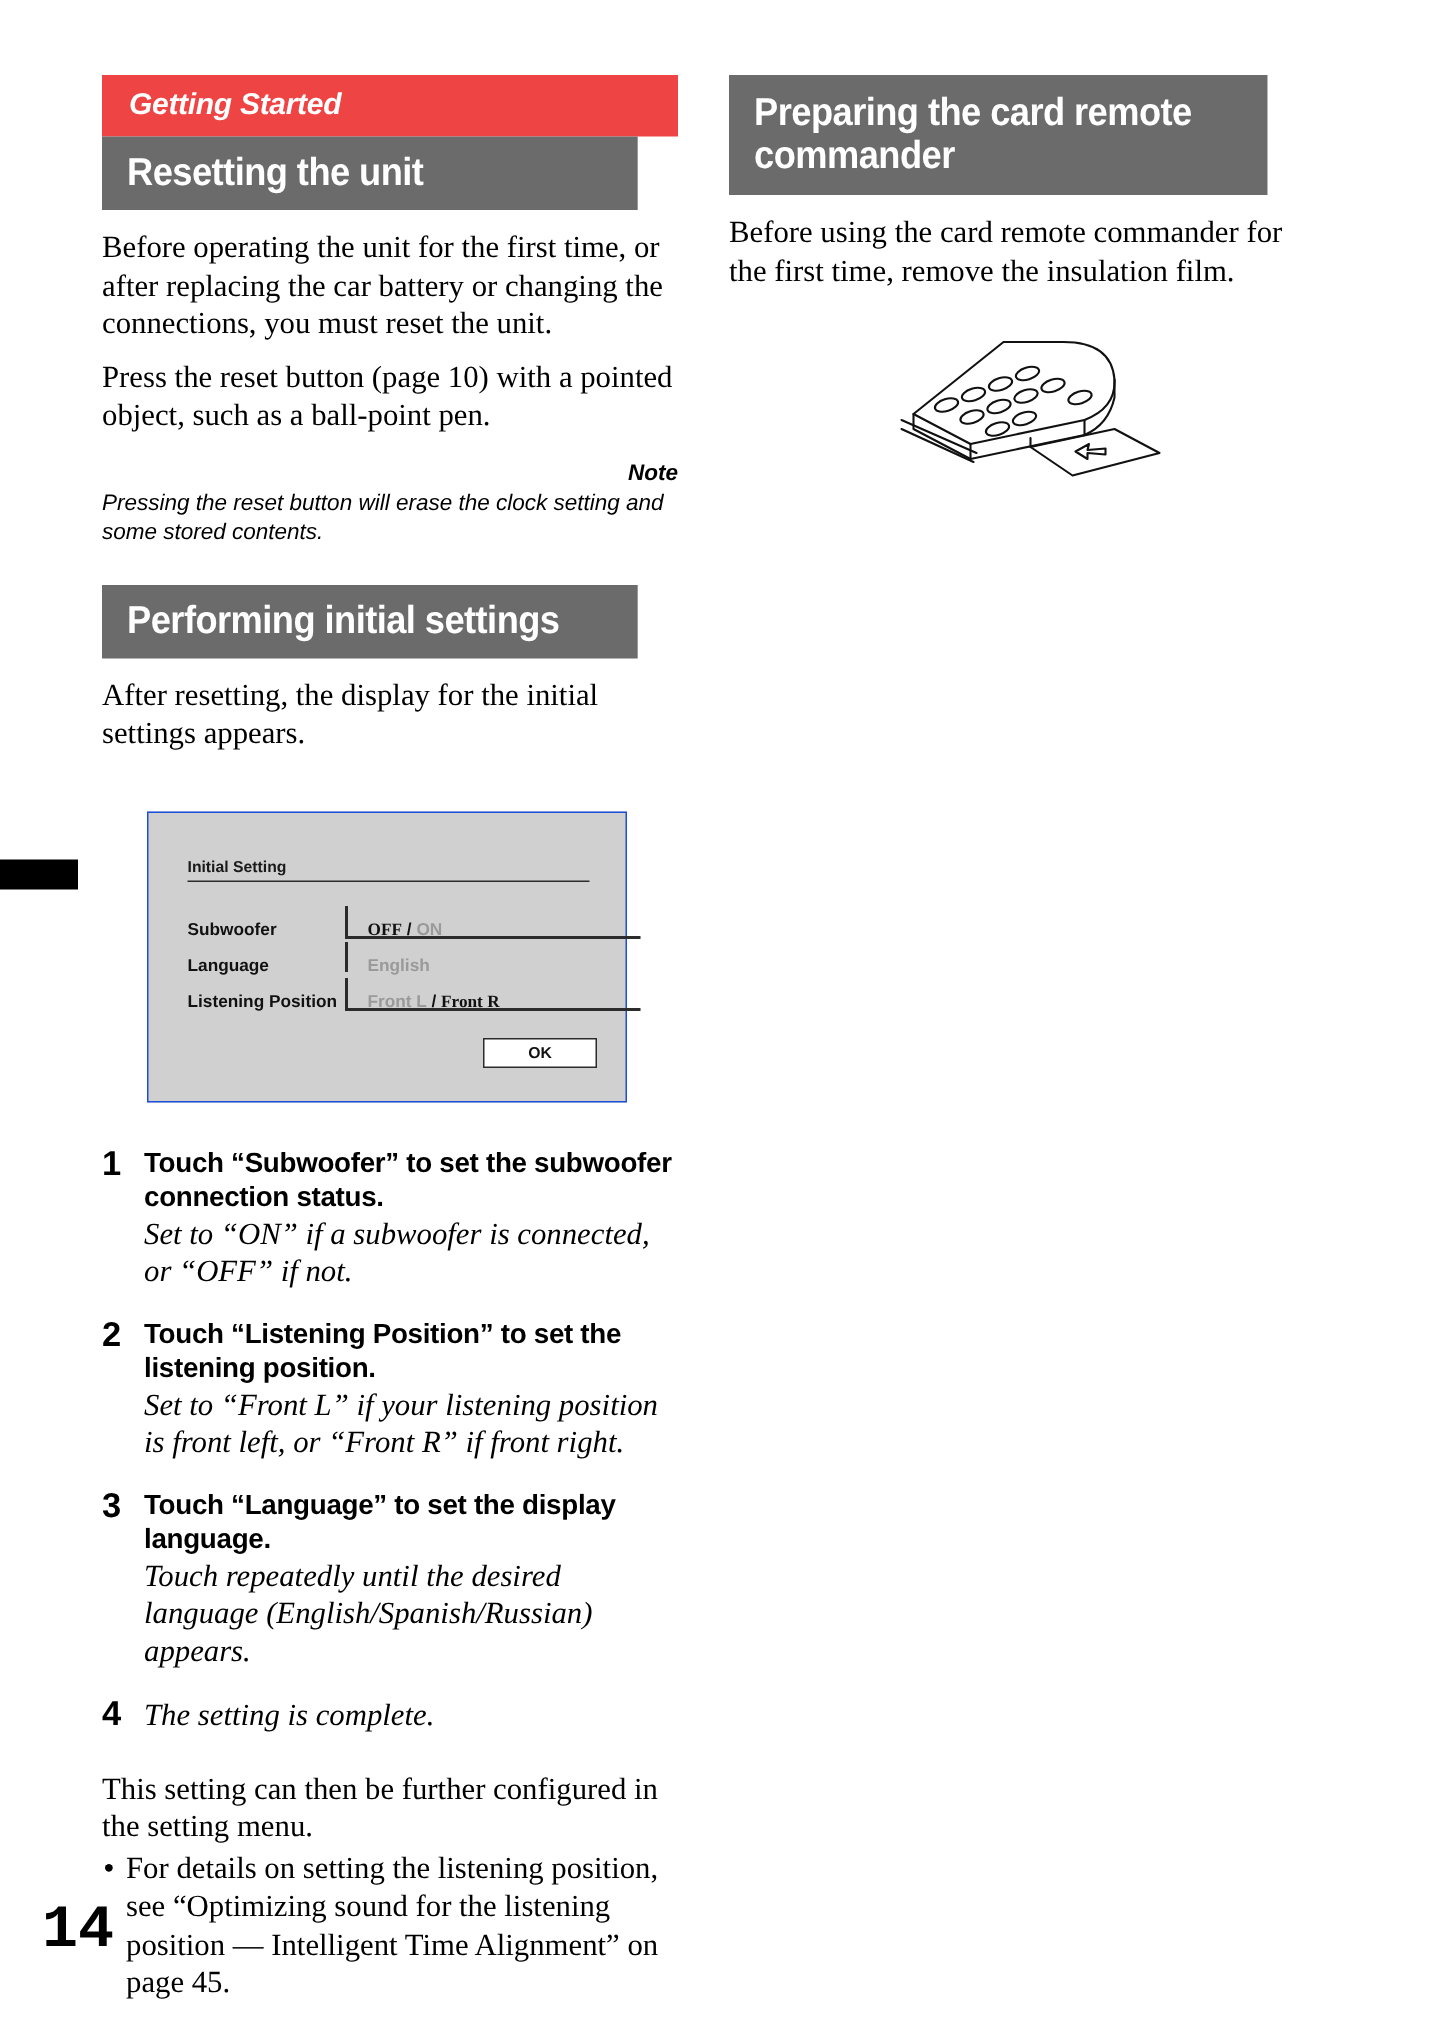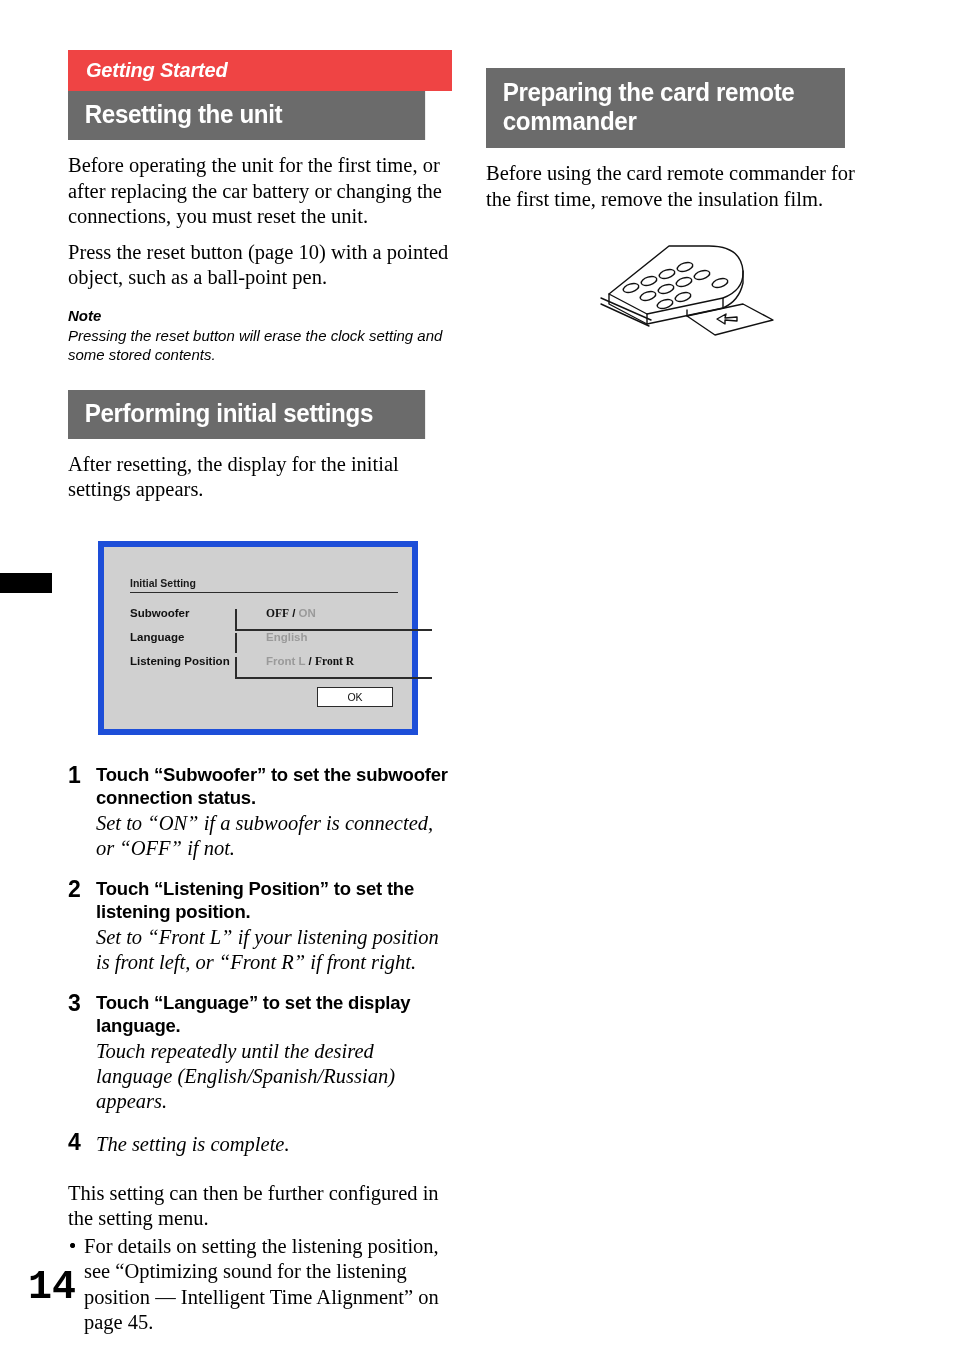--- a/index.html
+++ b/index.html
@@ -19,21 +19,21 @@
   .page { position: absolute; inset: 0; }
 
   
   .col-left {
     position: absolute;
     left: 68px; top: 50px;
     width: 384px;
   }
   .col-right {
     position: absolute;
-    left: 486px; top: 68px;
+    left: 486px; top: 50px;
     width: 386px;
   }
 
   
   .bar-black {
     background: #ef4444;
     color: #ffffff;
     padding: 10px 0 10px 18px;
     font-family: "Liberation Sans Narrow", "Liberation Sans", sans-serif;
     font-weight: bold;
@@ -63,37 +63,38 @@
     margin: 13px 0 0 0;
   }
   .para.tight { margin-top: 10px; }
 
   .note-title {
     font-family: "Liberation Sans", sans-serif;
     font-weight: bold;
     font-style: italic;
     font-size: 15px;
     margin: 16px 0 2px 0;
+    text-align: right;
   }
   .note-body {
     font-family: "Liberation Sans", sans-serif;
     font-style: italic;
     font-size: 15px;
     line-height: 19px;
   }
 
   
   .screen-wrap { margin-top: 38px; }
   .screen {
     position: relative;
     width: 320px;
     height: 194px;
     margin-left: 30px;
     background: #d0d0d0;
-    border: 6px solid #1d4ed8;
+    border: 1px solid #1d4ed8;
     box-sizing: border-box;
     font-family: "Liberation Sans", sans-serif;
   }
   .screen-title {
     position: absolute;
     left: 26px; top: 30px;
     width: 268px;
     font-size: 10.5px;
     font-weight: bold;
     color: #1a1a1a;
@@ -103,22 +104,21 @@
   }
   .rows {
     position: absolute;
     left: 26px; top: 60px;
     width: 268px;
   }
   .srow {
     position: relative;
     height: 24px;
     display: flex;
-    align-items: flex-start;
-    gap: 16px;
+    align-items: flex-end;
   }
   .srow .label {
     width: 105px;
     font-size: 11.5px;
     font-weight: bold;
     color: #111111;
   }
   .srow .vdiv {
     position: absolute;
     left: 105px;
@@ -150,21 +150,21 @@
     bottom: 22px;
     width: 76px;
     height: 20px;
     background: #ffffff;
     border: 1.5px solid #2b2b2b;
     box-sizing: border-box;
     display: flex;
     align-items: center;
     justify-content: center;
     font-size: 10.5px;
-    font-weight: normal;
+    font-weight: bold;
     color: #111111;
   }
 
   
   .steps { margin-top: 28px; }
   .step { display: flex; margin-bottom: 16px; }
   .step-num {
     font-family: "Liberation Sans", sans-serif;
     font-weight: bold;
     font-size: 23px;

